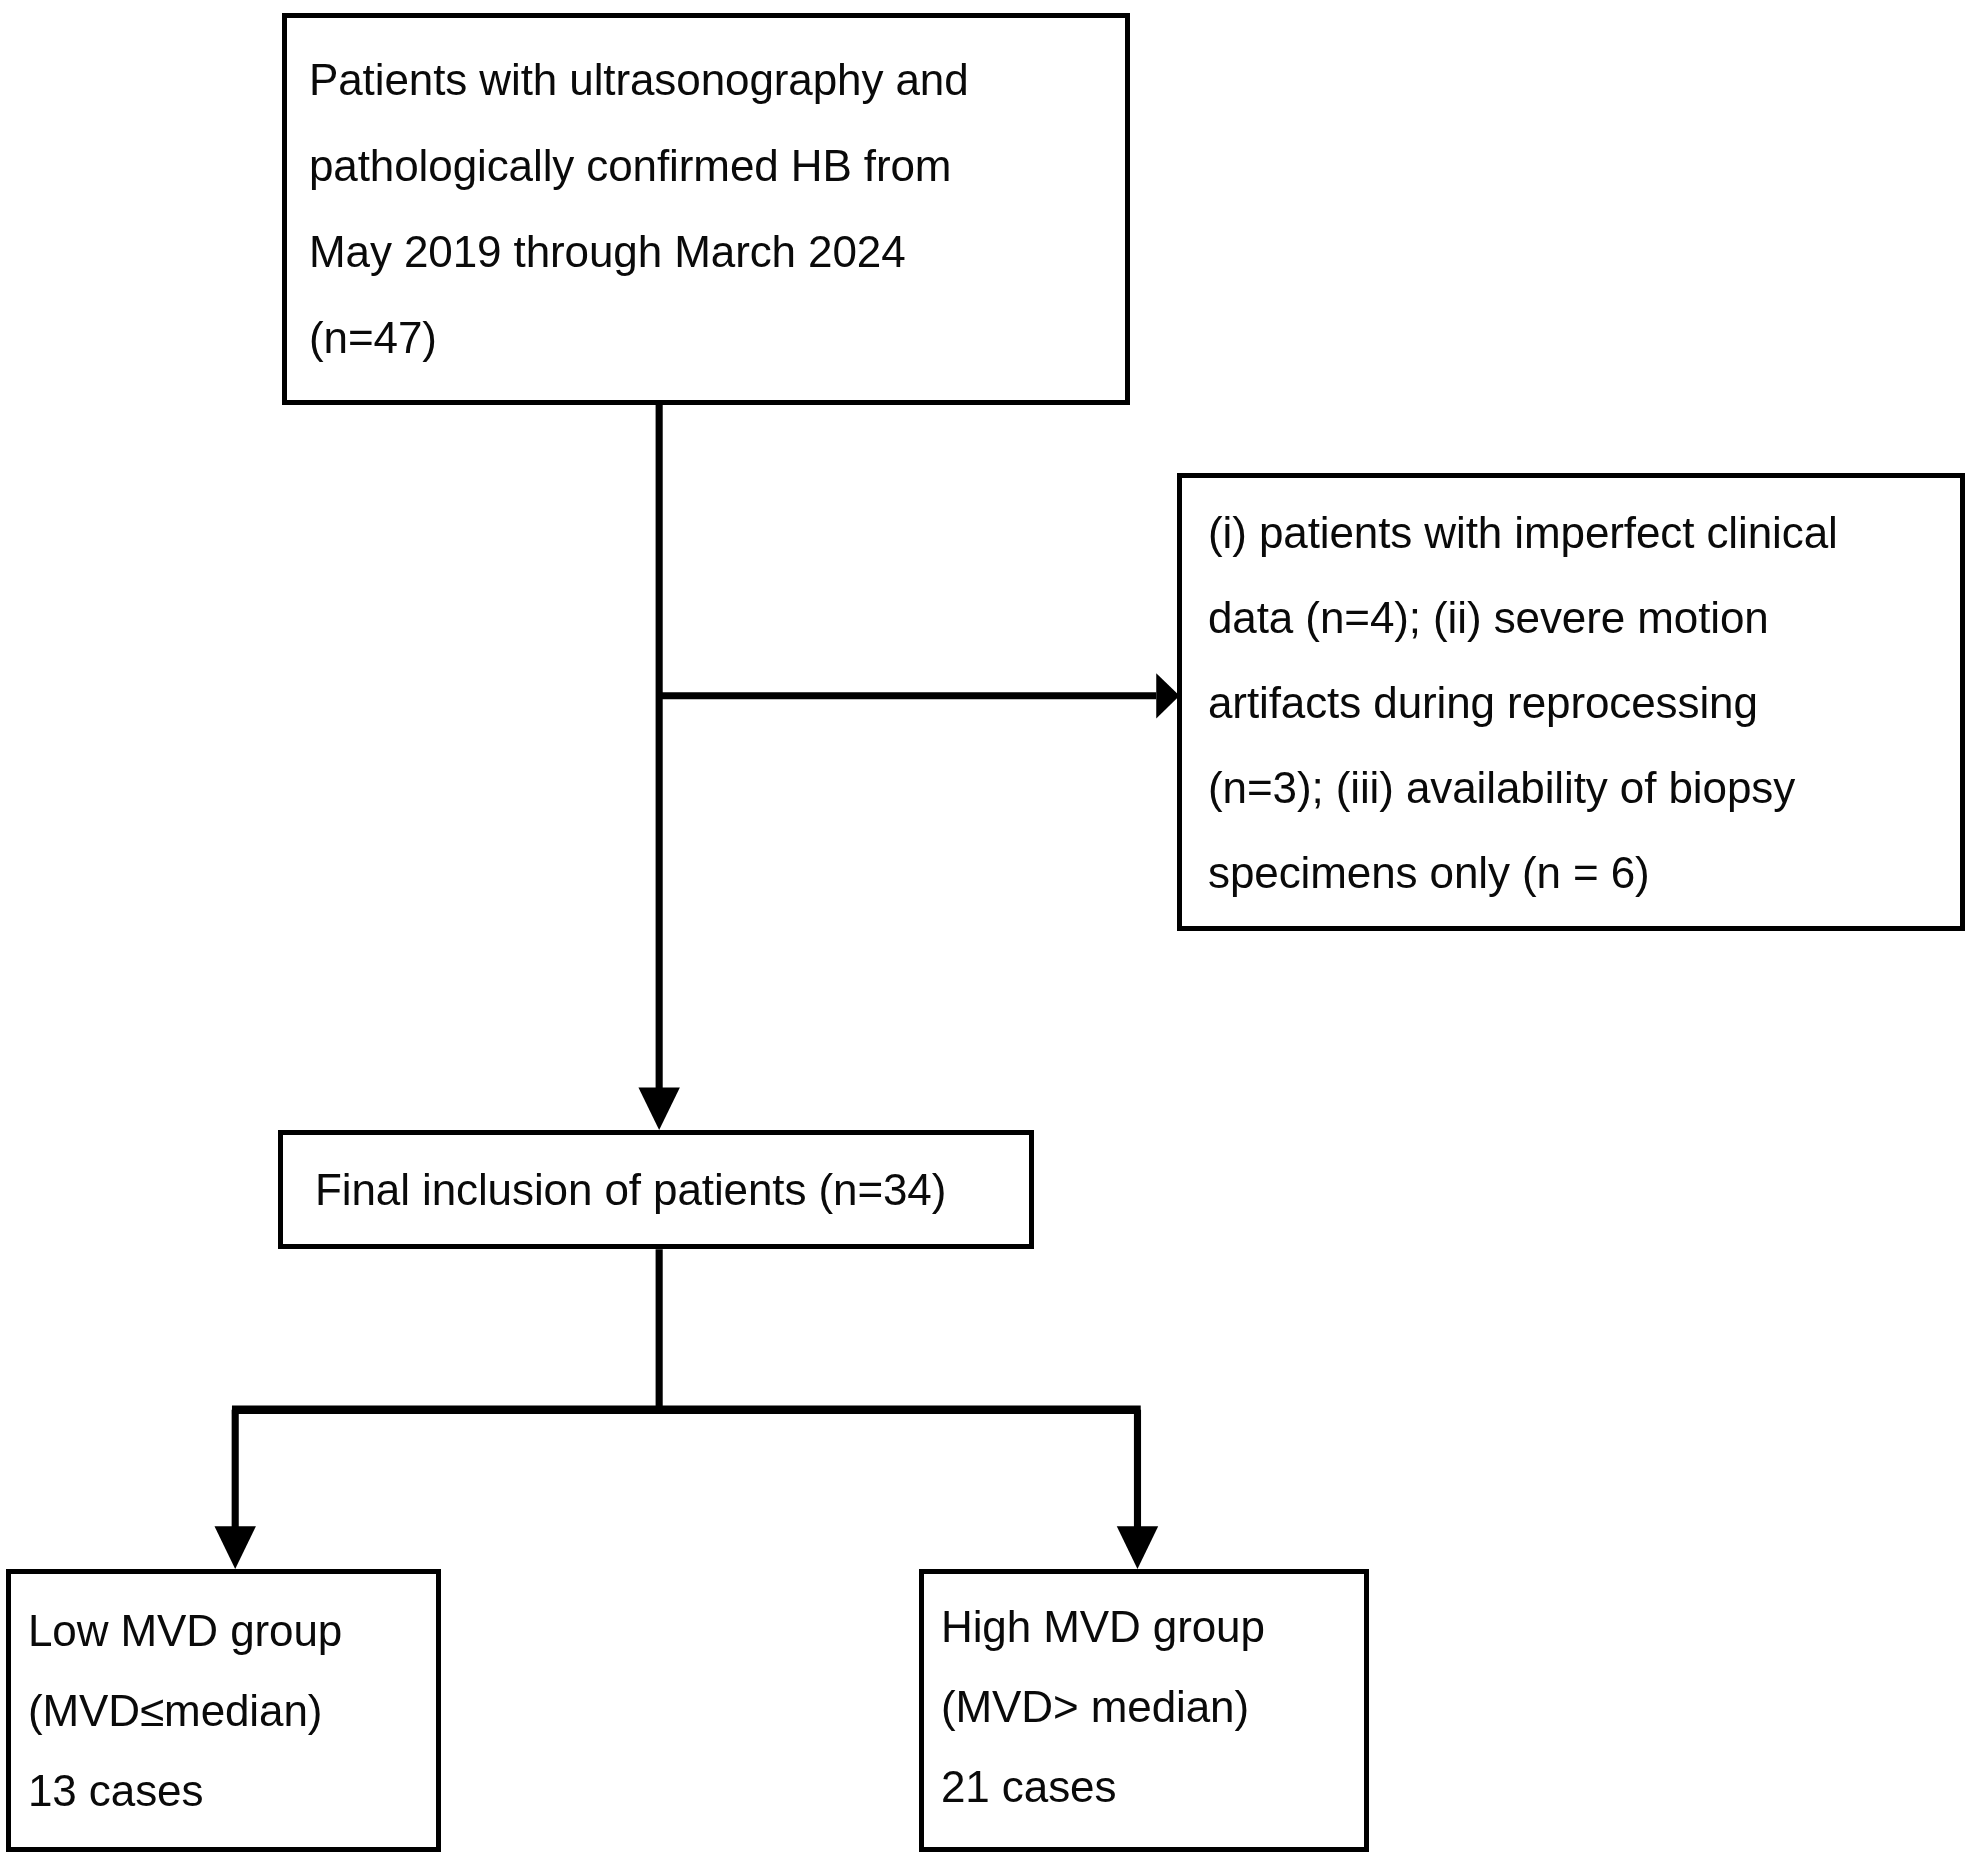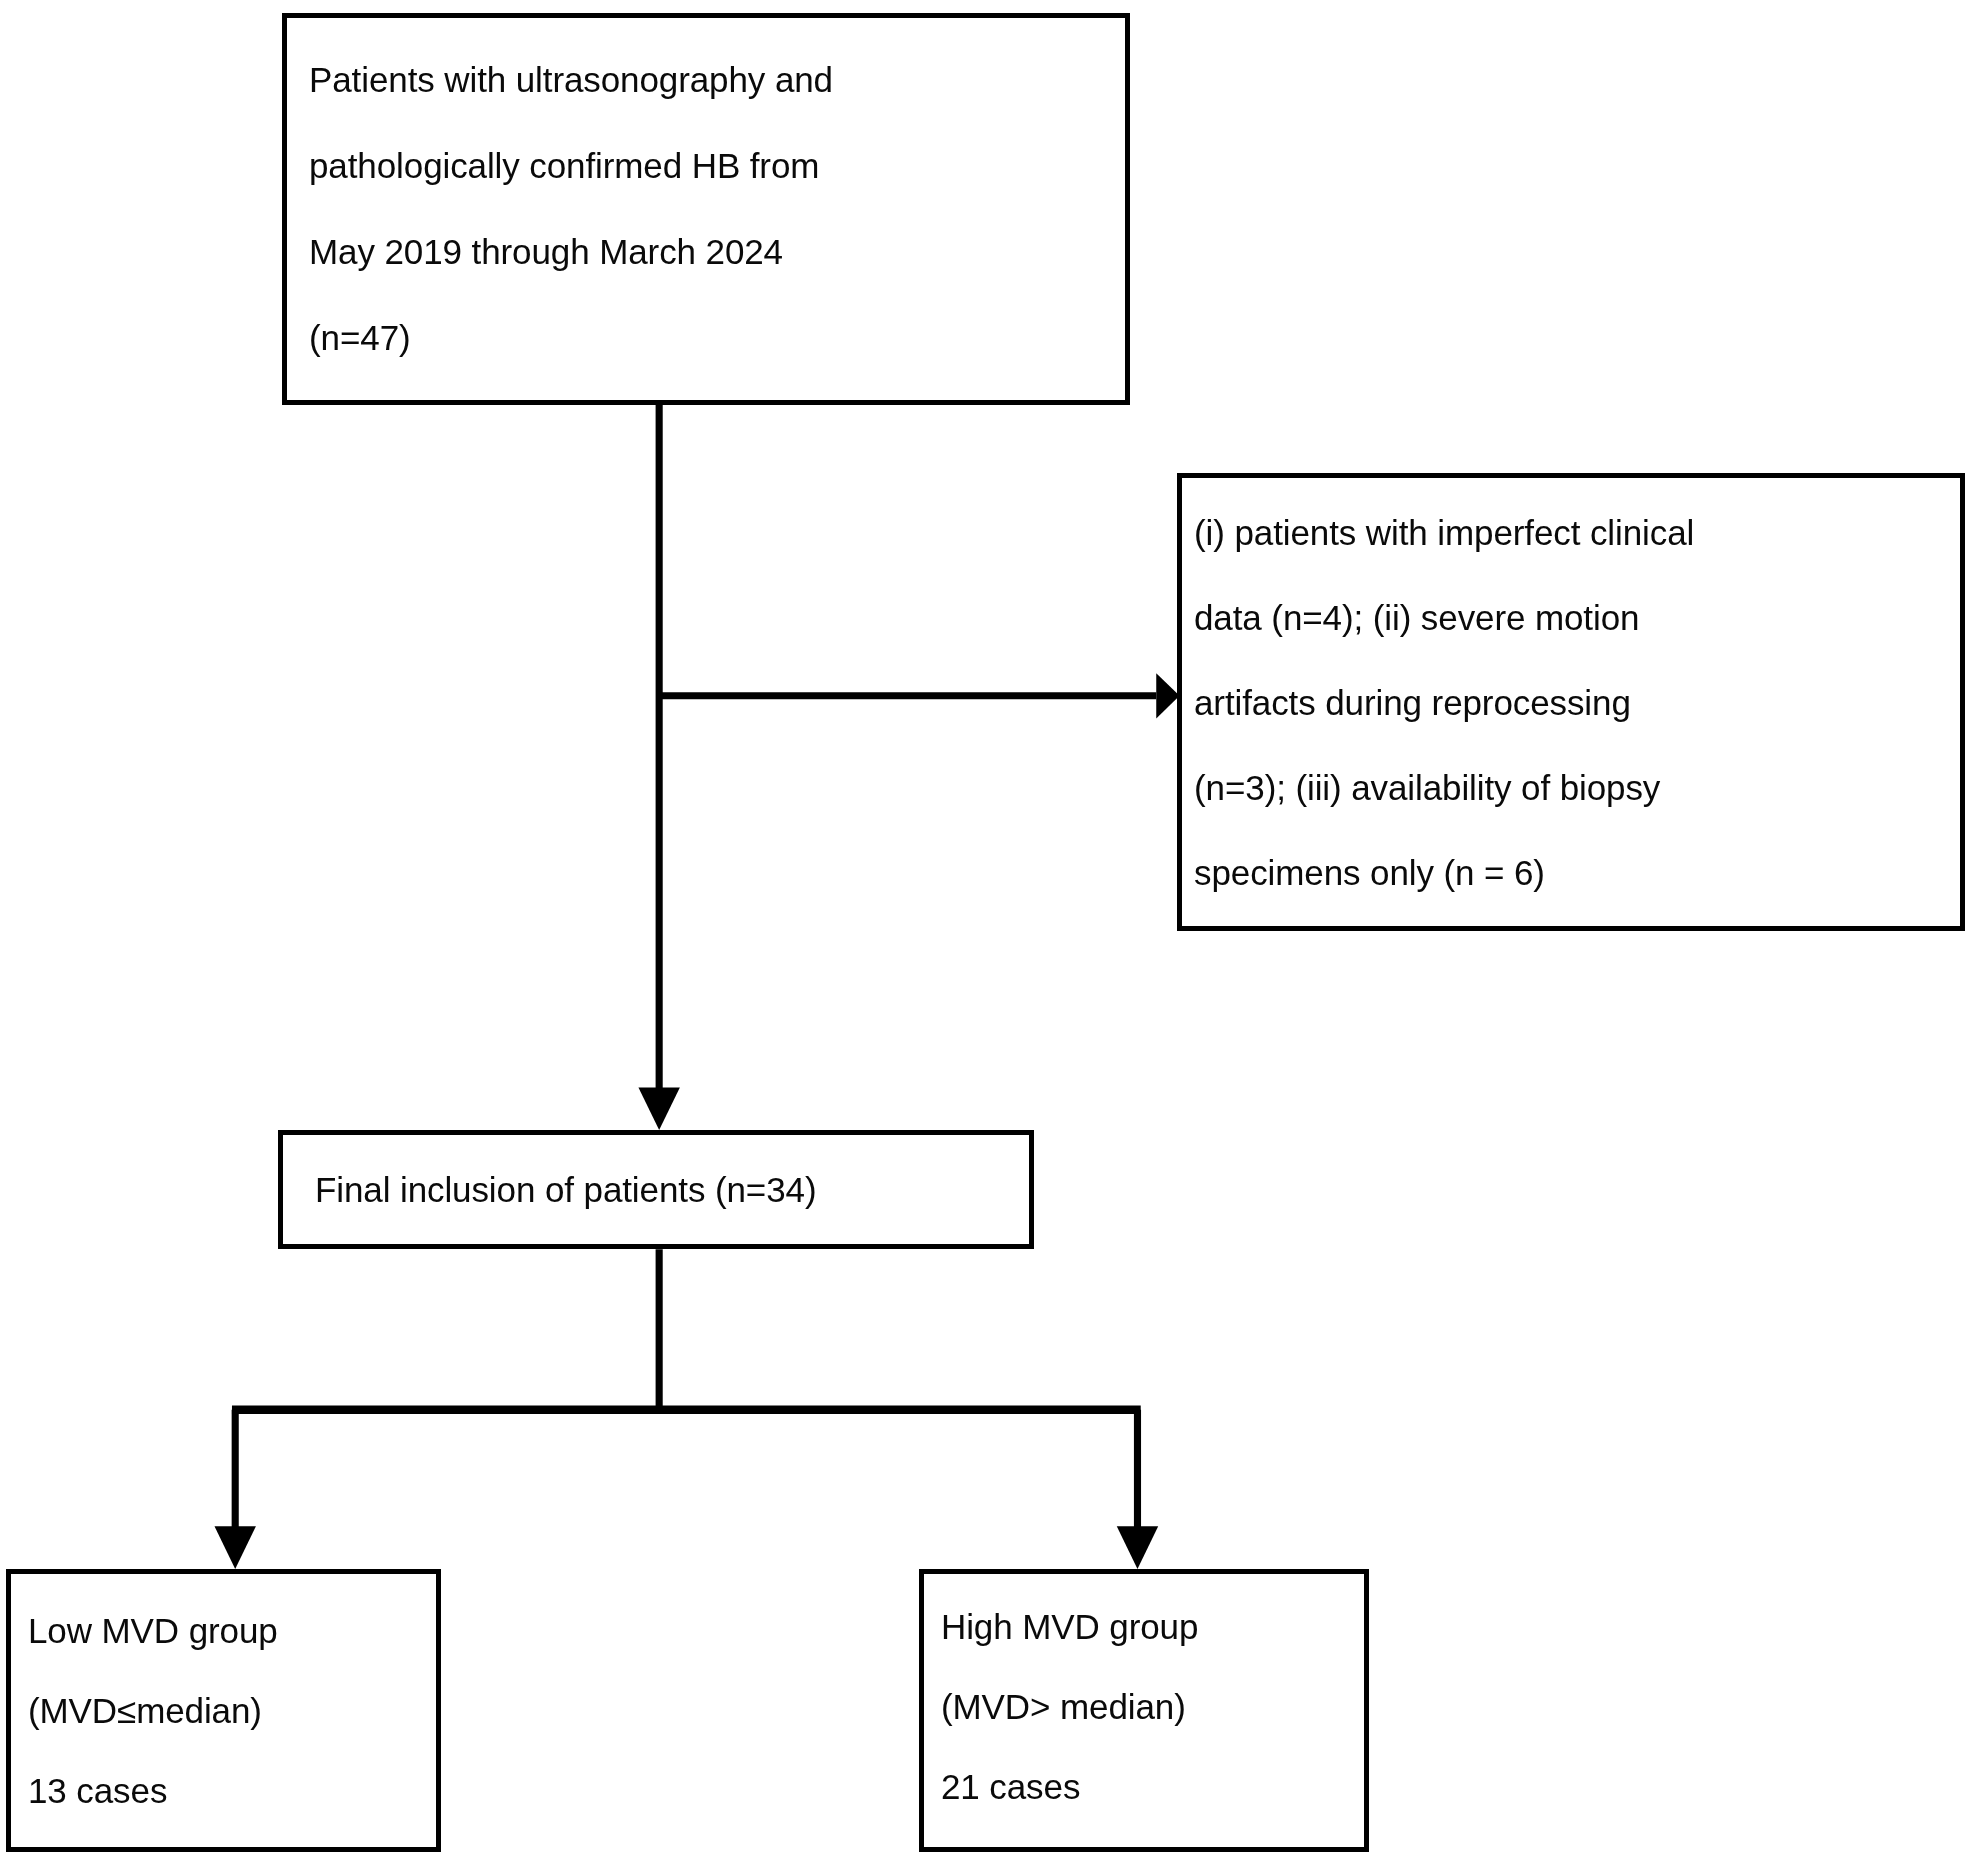--- a/index.html
+++ b/index.html
@@ -35,42 +35,42 @@
     display: flex;
     flex-direction: column;
     justify-content: center;
   }
   .node .lines {
     display: block;
   }
   .node .line {
     display: block;
     color: #0a0a0a;
-    font-size: 35px;
+    font-size: 44px;
     line-height: 78px;
     letter-spacing: -0.1px;
     white-space: pre;
   }
 
   
   #node-source {
     left: 282px;
     top: 13px;
     width: 848px;
     height: 392px;
     padding: 0 0 0 22px;
   }
   #node-source .line { line-height: 86px; }
 
   #node-excluded {
     left: 1177px;
     top: 473px;
     width: 788px;
     height: 458px;
-    padding: 0 0 0 12px;
+    padding: 0 0 0 26px;
   }
   #node-excluded .line { line-height: 85px; }
 
   #node-final {
     left: 278px;
     top: 1130px;
     width: 756px;
     height: 119px;
     padding: 0 0 0 32px;
   }

